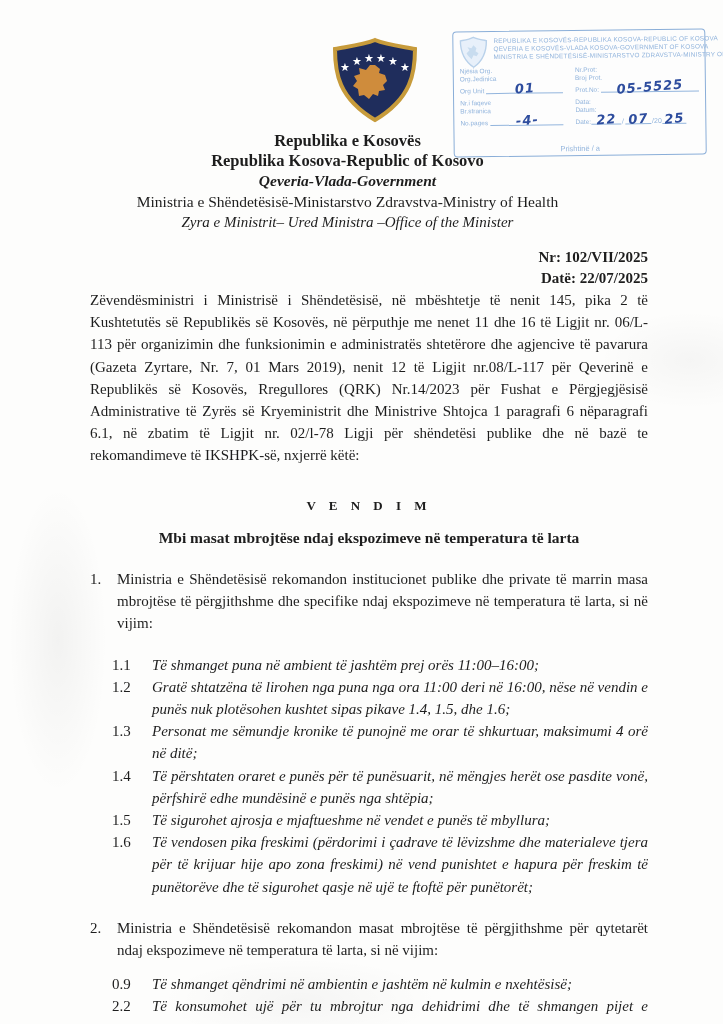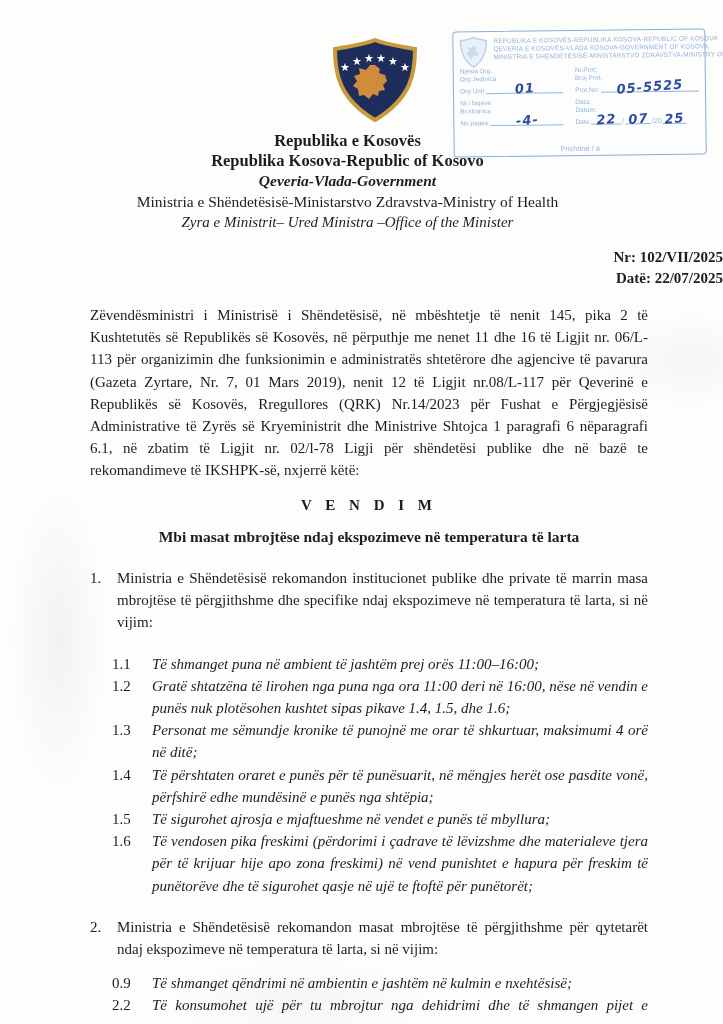--- a/index.html
+++ b/index.html
@@ -48,28 +48,28 @@
     font-size:7.5px; color:#93b5dd; }
 
   
   .hdr { padding-top:131px; text-align:center; transform:translateX(-14px); }
   .hdr .h1 { font-size:16.5px; font-weight:bold; line-height:20px; }
   .hdr .h2 { font-size:16.5px; font-weight:bold; line-height:20px; }
   .hdr .h3 { font-size:15.5px; font-weight:bold; font-style:italic; line-height:20px; }
   .hdr .h4 { font-size:15.5px; line-height:21px; }
   .hdr .h5 { font-size:15px; font-style:italic; line-height:20px; }
 
-  .ref { text-align:right; margin-top:15px;
+  .ref { text-align:right; padding-right:75px; margin-top:15px;
     font-weight:bold; font-size:15px; line-height:21px; }
 
   
   .content { padding:0 75px 0 90px; font-size:15px; line-height:22.2px; }
-  .preamble { margin-top:15px; text-align:justify; }
-  .vendim-title { text-align:center; font-weight:bold; font-size:15px;
-    letter-spacing:5px; margin-top:12px; }
+  .preamble { margin-top:0; text-align:justify; }
+  .vendim-title { text-align:center; font-weight:bold; font-size:13px;
+    letter-spacing:5px; margin-top:28px; }
   .vendim-sub { text-align:center; font-weight:bold; font-size:15.5px; margin-top:10px; }
 
   .item { display:flex; margin-top:19px; }
   .item-num { width:27px; flex-shrink:0; }
   .item-text { flex:1; text-align:justify; }
 
   .sublist { margin-top:19px; }
   .sublist.tight { margin-top:12px; }
   .subitem { display:flex; margin-left:22px; }
   .subitem-num { width:40px; flex-shrink:0; }

